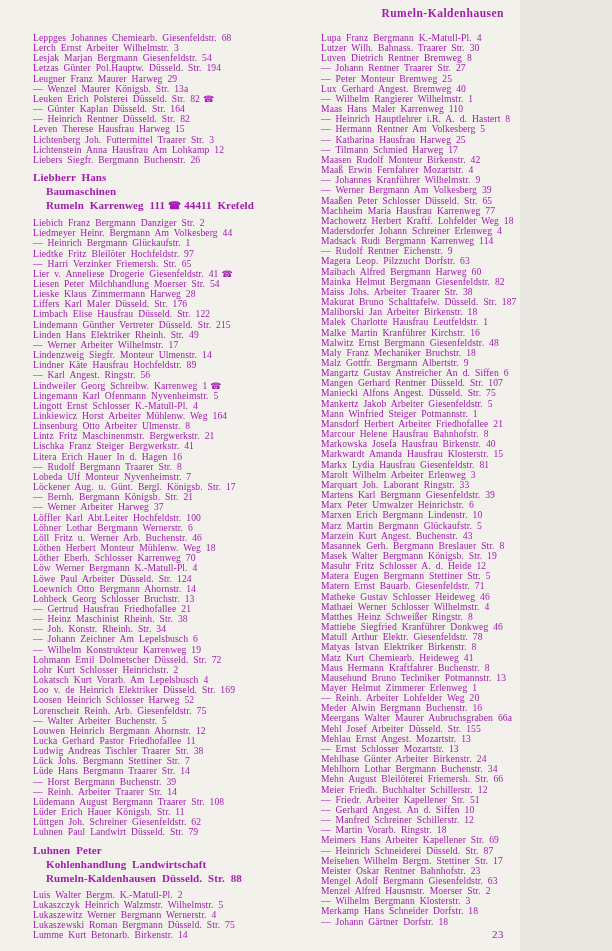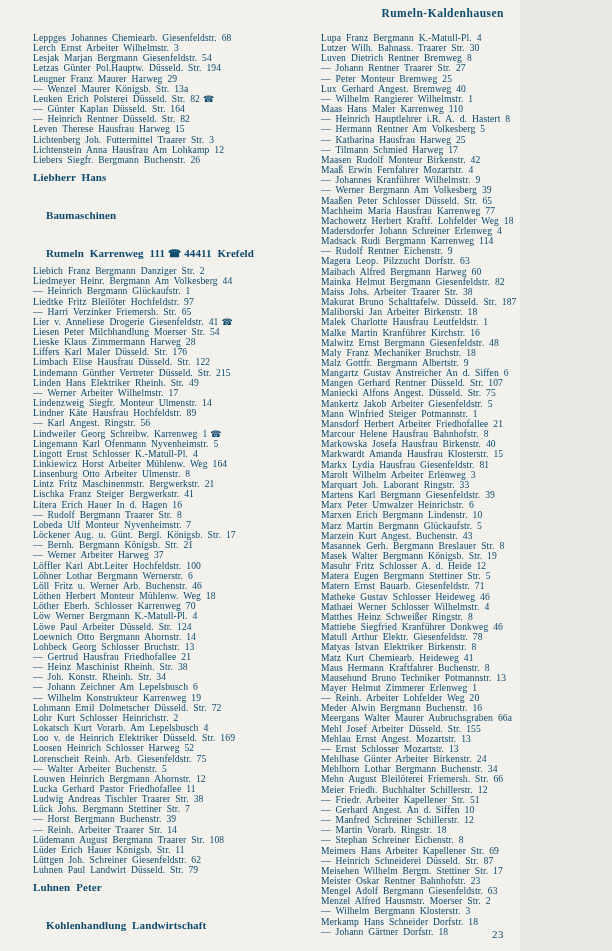--- a/index.html
+++ b/index.html
@@ -1,39 +1,39 @@
 <!DOCTYPE html>
 <html><head>
 <meta charset="utf-8">
 <style>
   html,body{margin:0;padding:0;}
   body{width:612px;height:951px;overflow:hidden;background:#e9e7e2;}
   .page{
     position:relative;width:520px;height:951px;
     background:#f3f1ec;
     font-family:"Liberation Serif","DejaVu Serif",serif;
-    color:#0c4a6e;
+    color:#a21caf;
   }
   .running-header{
     position:absolute;top:7px;right:16px;
     font-weight:bold;font-size:11.5px;letter-spacing:.5px;
   }
   .columns{
     position:absolute;top:33px;left:33px;width:567px;
     display:flex;gap:9px;
   }
   .col{width:279px;}
   .entry{
     font-size:9.6px;line-height:10.15px;
     white-space:nowrap;word-spacing:2.4px;letter-spacing:.1px;
   }
   .entry.bold{
     font-weight:bold;font-size:11px;line-height:14px;word-spacing:3px;
   }
-  .entry.indent{padding-left:13px;margin-top:24px;}
+  .entry.indent{padding-left:13px;}
   .entry.gap{height:5px;}
   .phone{font-size:9px;margin:0 3px;display:inline-block;transform:translateY(-.5px);}
   .entry.bold .phone{font-size:10.5px;}
   .page-number{
     position:absolute;right:16px;top:928px;
     font-size:11px;letter-spacing:.5px;
   }
 </style>
 </head>
 <body>
@@ -108,20 +108,21 @@
         <div class="entry"><span>Lohr Kurt Schlosser Heinrichstr. 2</span></div>
         <div class="entry"><span>Lokatsch Kurt Vorarb. Am Lepelsbusch 4</span></div>
         <div class="entry"><span>Loo v. de Heinrich Elektriker Düsseld. Str. 169</span></div>
         <div class="entry"><span>Loosen Heinrich Schlosser Harweg 52</span></div>
         <div class="entry"><span>Lorenscheit Reinh. Arb. Giesenfeldstr. 75</span></div>
         <div class="entry"><span>— Walter Arbeiter Buchenstr. 5</span></div>
         <div class="entry"><span>Louwen Heinrich Bergmann Ahornstr. 12</span></div>
         <div class="entry"><span>Lucka Gerhard Pastor Friedhofallee 11</span></div>
         <div class="entry"><span>Ludwig Andreas Tischler Traarer Str. 38</span></div>
         <div class="entry"><span>Lück Johs. Bergmann Stettiner Str. 7</span></div>
+        <div class="entry"><span>Lüde Hans Bergmann Traarer Str. 14</span></div>
         <div class="entry"><span>— Horst Bergmann Buchenstr. 39</span></div>
         <div class="entry"><span>— Reinh. Arbeiter Traarer Str. 14</span></div>
         <div class="entry"><span>Lüdemann August Bergmann Traarer Str. 108</span></div>
         <div class="entry"><span>Lüder Erich Hauer Königsb. Str. 11</span></div>
         <div class="entry"><span>Lüttgen Joh. Schreiner Giesenfeldstr. 62</span></div>
         <div class="entry"><span>Luhnen Paul Landwirt Düsseld. Str. 79</span></div>
         <div class="entry gap"></div>
         <div class="entry bold"><span>Luhnen Peter</span></div>
         <div class="entry bold indent"><span>Kohlenhandlung Landwirtschaft</span></div>
         <div class="entry bold indent"><span>Rumeln-Kaldenhausen Düsseld. Str. 88</span></div>
@@ -205,21 +206,20 @@
         <div class="entry"><span>Mehlau Ernst Angest. Mozartstr. 13</span></div>
         <div class="entry"><span>— Ernst Schlosser Mozartstr. 13</span></div>
         <div class="entry"><span>Mehlhase Günter Arbeiter Birkenstr. 24</span></div>
         <div class="entry"><span>Mehlhorn Lothar Bergmann Buchenstr. 34</span></div>
         <div class="entry"><span>Mehn August Bleilöterei Friemersh. Str. 66</span></div>
         <div class="entry"><span>Meier Friedh. Buchhalter Schillerstr. 12</span></div>
         <div class="entry"><span>— Friedr. Arbeiter Kapellener Str. 51</span></div>
         <div class="entry"><span>— Gerhard Angest. An d. Siffen 10</span></div>
         <div class="entry"><span>— Manfred Schreiner Schillerstr. 12</span></div>
         <div class="entry"><span>— Martin Vorarb. Ringstr. 18</span></div>
-        <div class="entry"><span>— Stephan Schreiner Eichenstr. 8</span></div>
         <div class="entry"><span>Meimers Hans Arbeiter Kapellener Str. 69</span></div>
         <div class="entry"><span>— Heinrich Schneiderei Düsseld. Str. 87</span></div>
         <div class="entry"><span>Meisehen Wilhelm Bergm. Stettiner Str. 17</span></div>
         <div class="entry"><span>Meister Oskar Rentner Bahnhofstr. 23</span></div>
         <div class="entry"><span>Mengel Adolf Bergmann Giesenfeldstr. 63</span></div>
         <div class="entry"><span>Menzel Alfred Hausmstr. Moerser Str. 2</span></div>
         <div class="entry"><span>— Wilhelm Bergmann Klosterstr. 3</span></div>
         <div class="entry"><span>Merkamp Hans Schneider Dorfstr. 18</span></div>
         <div class="entry"><span>— Johann Gärtner Dorfstr. 18</span></div>
       </div>

